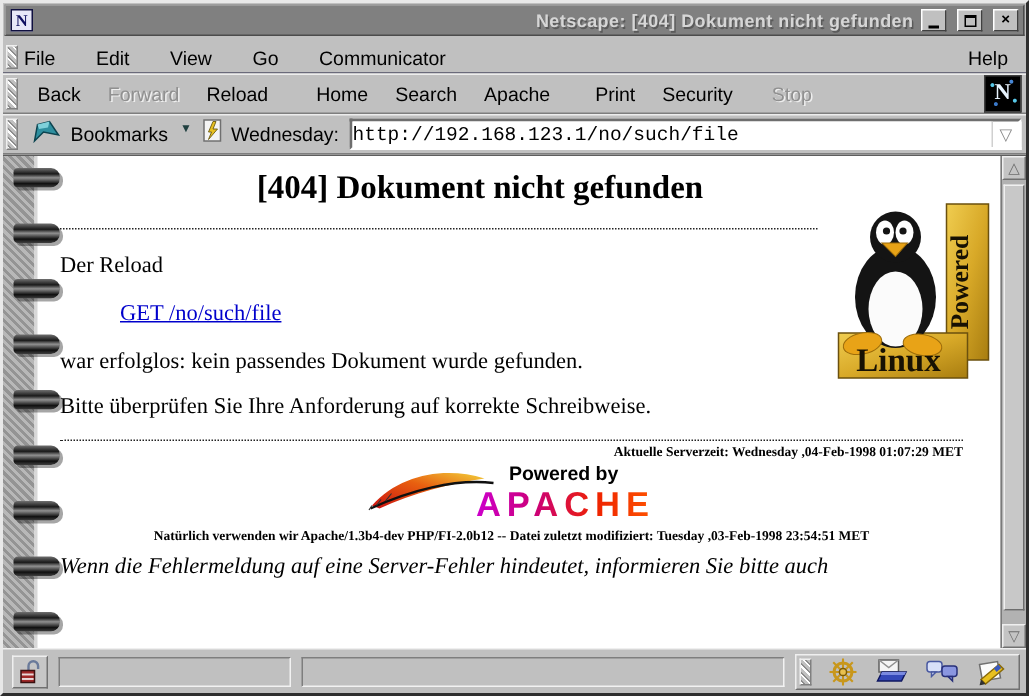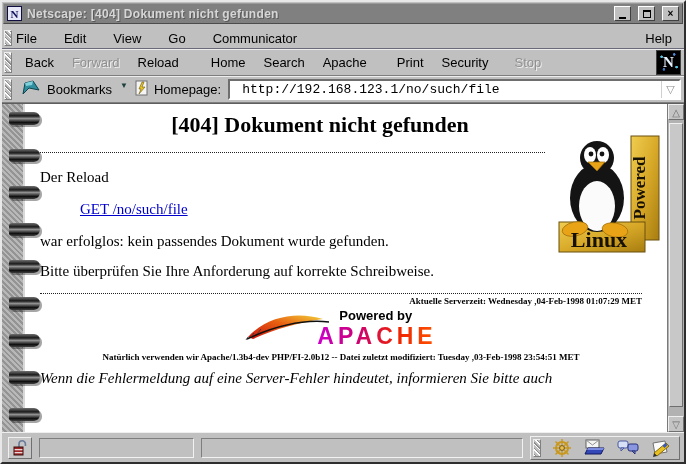--- a/index.html
+++ b/index.html
@@ -17,21 +17,21 @@
     height:21px; background:#808080; margin:1px;
     display:flex; align-items:center; gap:5px; padding:0 3px;
     border:1px solid; border-color:#9a9a9a #4c4c4c #4c4c4c #9a9a9a;
   }
   .title-nicon {
     width:15px; height:15px; background:#e8e8f8; border:1px solid #101040;
     color:#101060; font:bold 11px "Liberation Serif", serif;
     display:flex; align-items:center; justify-content:center;
   }
   .title-text { color:#d6d6d6; font:bold 12px "Liberation Sans", sans-serif; flex:1;
-    text-shadow:1px 1px 0 #5a5a5a; letter-spacing:.3px; }
+    text-shadow:1px 1px 0 #5a5a5a; letter-spacing:.3px;text-align:right; }
   .winbtn {
     width:17px; height:15px; background:#c0c0c0;
     border:1px solid; border-color:#ffffff #404040 #404040 #ffffff;
     display:flex; align-items:center; justify-content:center;
     font:bold 10px "Liberation Sans", sans-serif; color:#000;
   }
   .winbtn + .winbtn { margin-left:2px; }
   .glyph-min { width:7px; height:2px; background:#000; margin-top:8px; }
   .glyph-max { width:8px; height:8px; border:1px solid #000; border-top:2px solid #000; }
 
@@ -71,21 +71,21 @@
 
   
   .loc-label { font-size:13px; margin:0 7px 0 3px; }
   .bm-caret { font-size:8px; color:#204040; margin:-8px 6px 0 1px; }
   .url-field {
     flex:1; height:21px; background:#fff; display:flex; align-items:center;
     border:2px solid; border-color:#6e6e6e #ffffff #ffffff #6e6e6e;
     margin-right:1px;
   }
   .url-input {
-    flex:1; border:0; outline:0; height:17px; padding-left:12px;
+    flex:1; border:0; outline:0; height:17px; padding-left:0;
     font:13px "Liberation Mono", monospace; color:#000; background:#fff;
   }
   .url-drop {
     width:18px; height:17px; display:flex; align-items:center; justify-content:center;
     color:#8a8a8a; font-size:11px; border-left:1px solid #d0d0d0;
   }
 
   
   .content { flex:1; background:#fff; display:flex; position:relative; overflow:hidden;
     border-top:1px solid #5e5e5e; }
@@ -202,21 +202,21 @@
       </svg>
     </span>
     <div class="loc-label">Bookmarks</div>
     <div class="bm-caret">▼</div>
     <span style="margin-right:2px">
       <svg width="15" height="16" viewBox="0 0 15 16">
         <rect x="2" y="1" width="11" height="14" fill="#f4f4f4" stroke="#707070"></rect>
         <polygon points="8,2 5,9 7,9 5,14 11,7 8,7 10,2" fill="#e8c020" stroke="#6a5a10" stroke-width="0.6"></polygon>
       </svg>
     </span>
-    <div class="loc-label">Homepage:</div>
+    <div class="loc-label">Wednesday:</div>
     <div class="url-field">
       <input class="url-input" value="http://192.168.123.1/no/such/file" style="">
       <div class="url-drop">▽</div>
     </div>
   </div>
 
   <div class="content">
     <div class="spiral-strip"></div>
     <div class="coil" style="top:8px"></div>
     <div class="coil" style="top:45px"></div>

